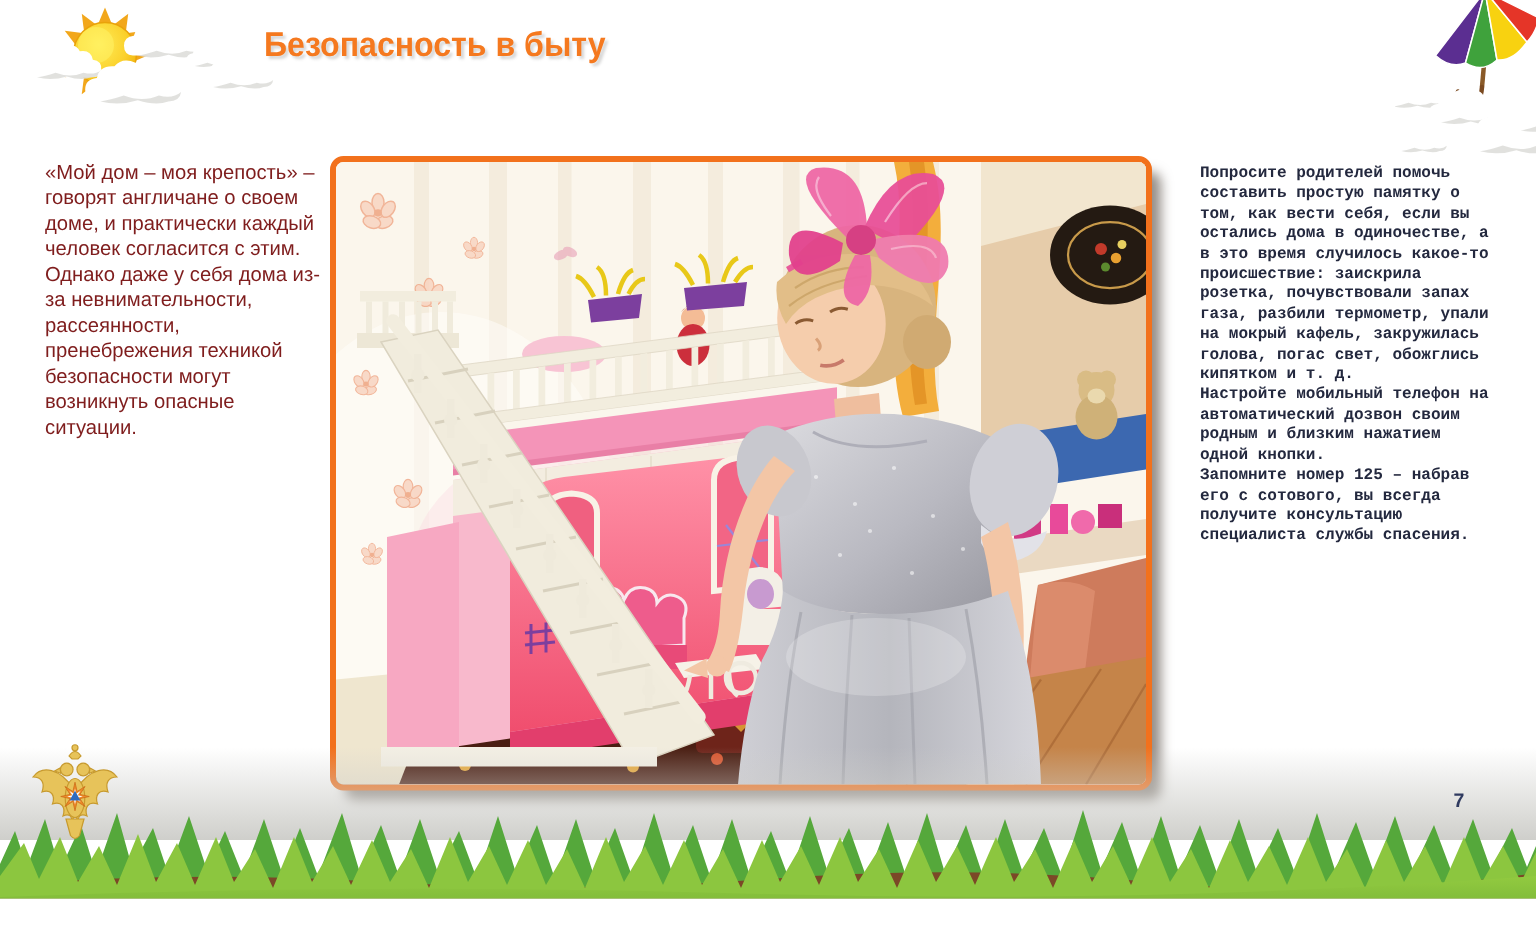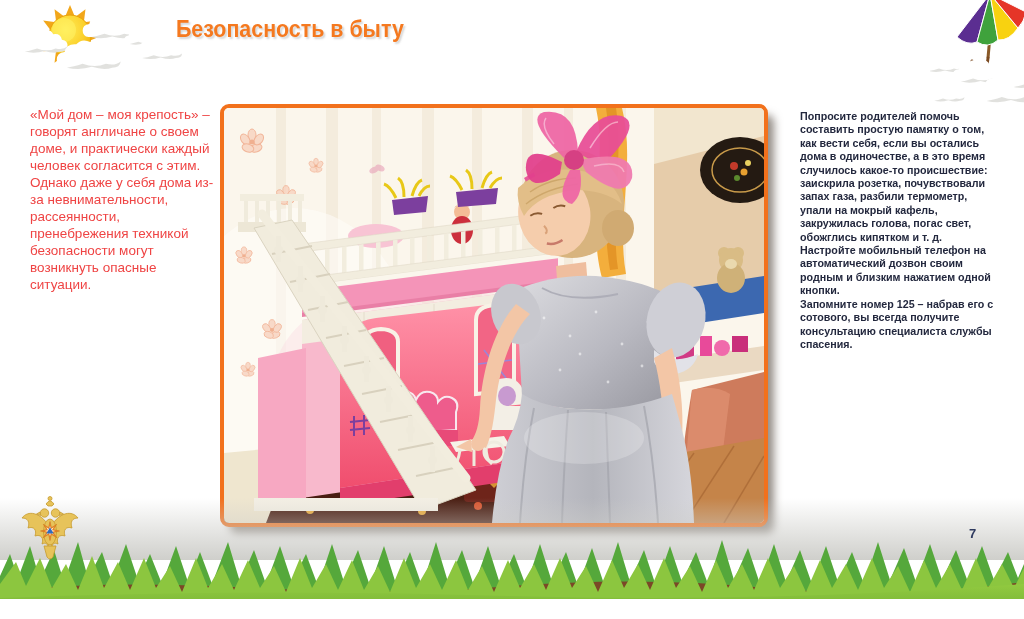--- a/index.html
+++ b/index.html
@@ -2,23 +2,23 @@
 <html><head>
 <meta charset="utf-8">
 <style>
   html,body{margin:0;padding:0;background:#fff;}
   .page{position:relative;width:1024px;height:599px;background:#ffffff;overflow:hidden;
         font-family:"Liberation Sans",sans-serif;}
   .title{position:absolute;left:176px;top:16px;font-size:23px;font-weight:bold;color:#F5791F;
          transform:scaleX(.93);transform-origin:left top;letter-spacing:0;
          text-shadow:2px 2px 2px rgba(110,110,110,.28);white-space:nowrap;}
   .left-col{position:absolute;left:30px;top:106px;width:188px;font-size:13.5px;line-height:17px;
-            color:#ef4444;}
+            color:#7f1d1d;}
   .right-col{position:absolute;left:800px;top:110px;width:198px;font-size:10.7px;line-height:13.4px;
-             font-weight:bold;color:#23283E;}
+             font-weight:bold;color:#23283E;font-family:Liberation Mono, monospace;}
   .right-col p{margin:0;}
   .photo{position:absolute;left:220px;top:104px;width:548px;height:423px;margin:0;
          border:4px solid #F2711C;border-radius:9px;box-sizing:border-box;overflow:hidden;
          background:#FBF6EC;
          box-shadow:8px 9px 8px -2px rgba(60,48,36,.55);}
   .photo svg{display:block;}
   .page-number{position:absolute;left:969px;top:526px;font-size:13px;font-weight:bold;color:#2F3A5F;}
   .topleft-deco{position:absolute;left:8px;top:2px;}
   .topright-deco{position:absolute;left:930px;top:0;}
   .emblem{position:absolute;left:18px;top:482px;}

